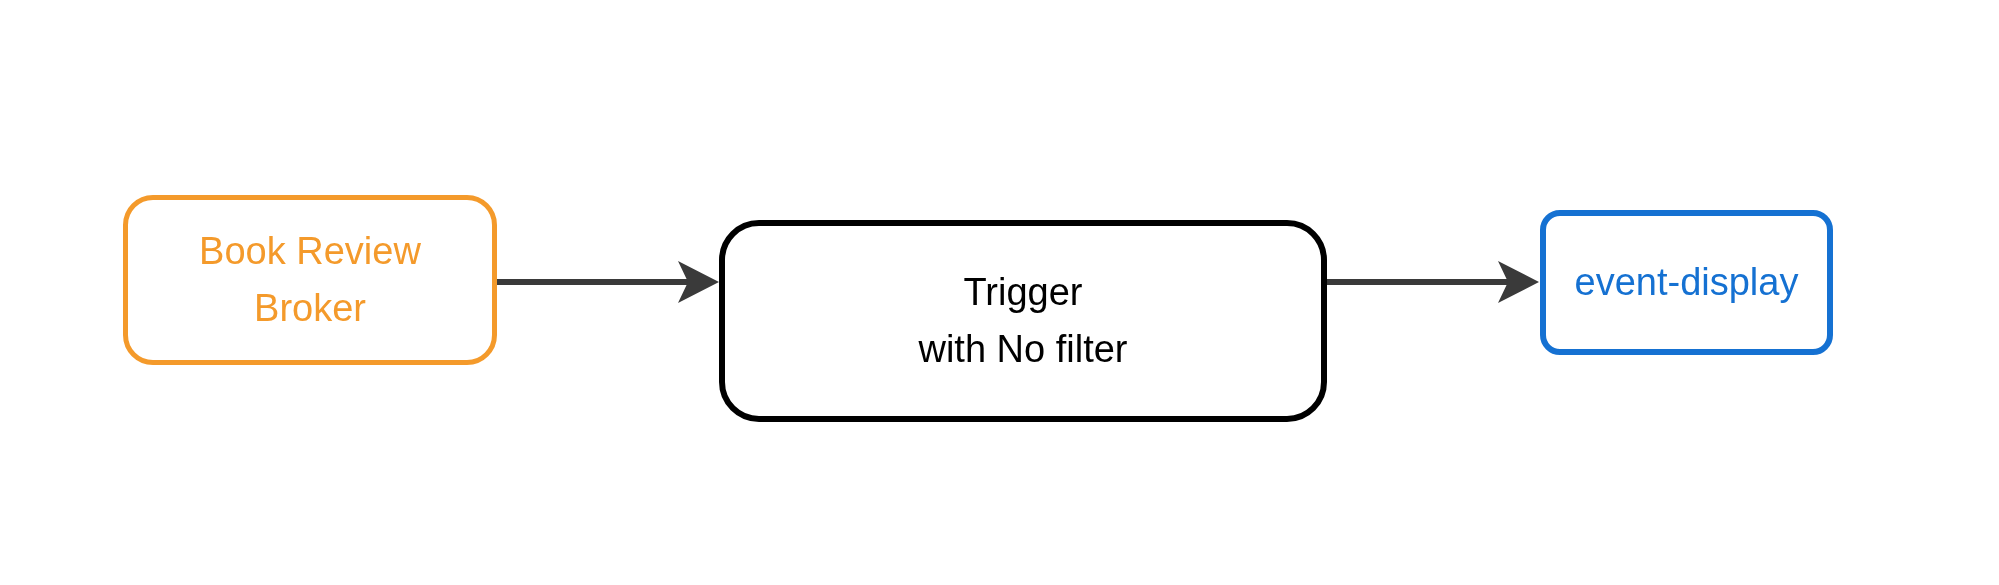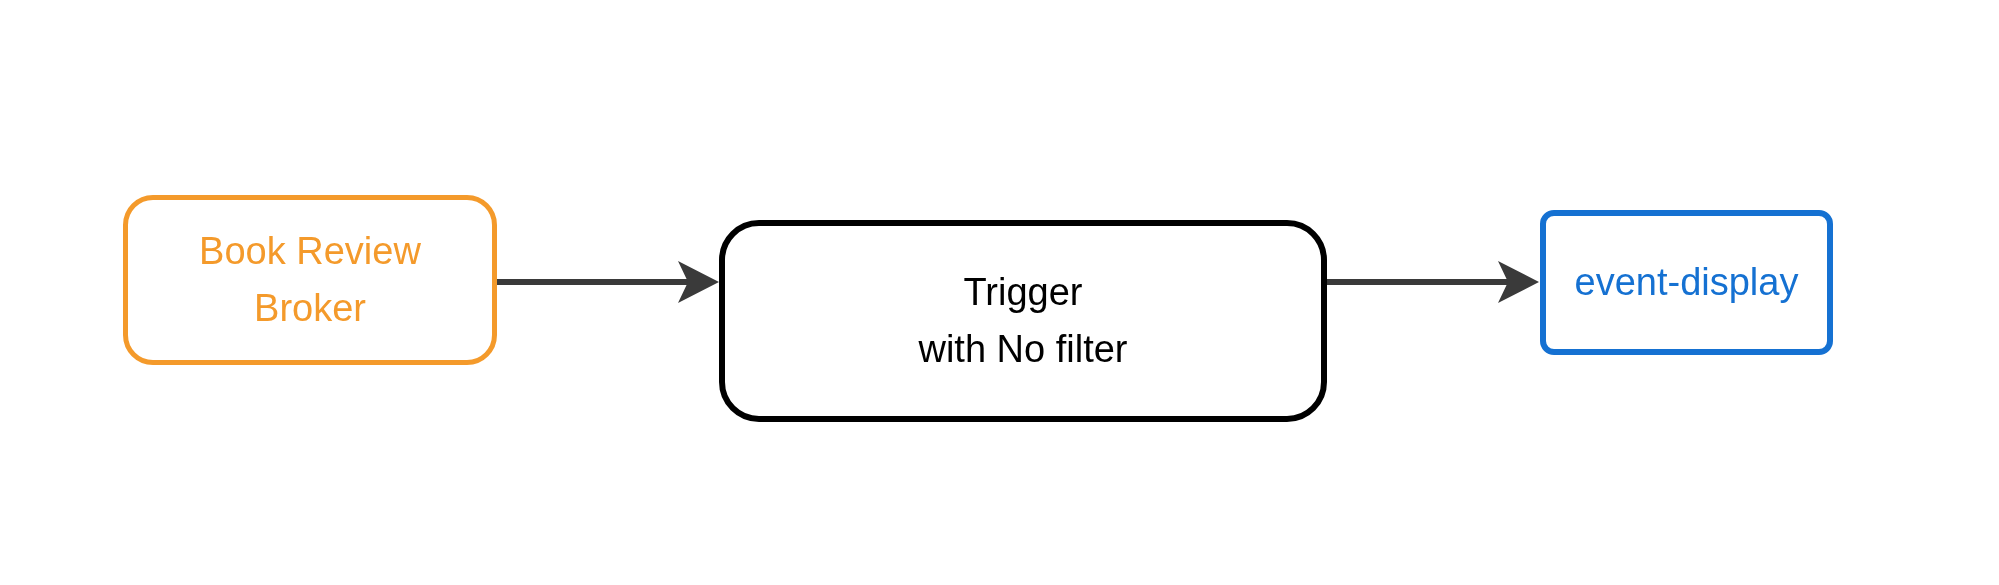--- a/index.html
+++ b/index.html
@@ -49,21 +49,21 @@
     border-radius: 40px;
     color: var(--trigger-accent, #000000);
     margin-top: 40px;
   }
   .node-event-display {
     left: 1540px;
     top: 210px;
     width: 293px;
     height: 145px;
     border: 6px solid var(--display-accent, #1571D2);
-    border-radius: 14px;
+    border-radius: 20px;
     color: var(--display-accent, #1571D2);
   }
   .edges {
     position: absolute;
     left: 0;
     top: 0;
     width: 1999px;
     height: 585px;
     color: var(--arrow, #3A3A3A);
     pointer-events: none;

